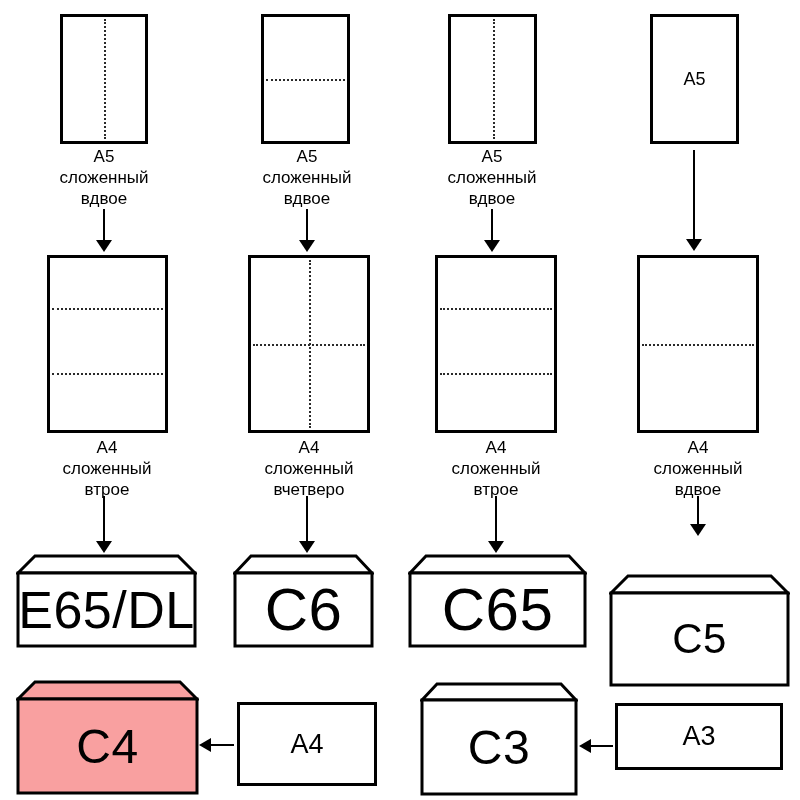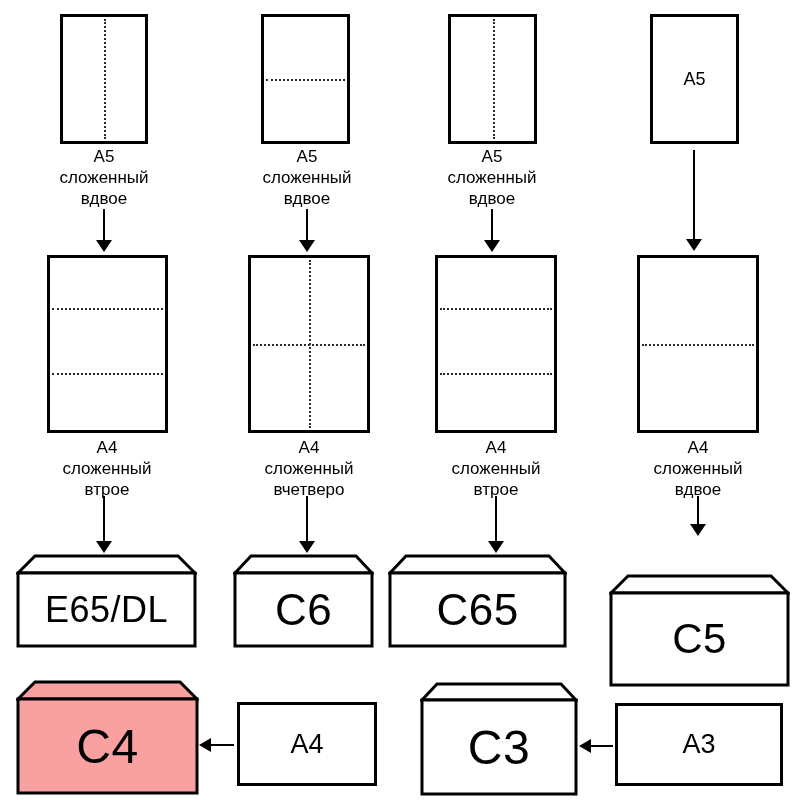--- a/index.html
+++ b/index.html
@@ -51,21 +51,21 @@
     position:absolute; left:0; top:50%; transform:translateY(-50%);
     width:0; height:0;
     border-top:7px solid transparent; border-bottom:7px solid transparent;
     border-right:12px solid #000;
   }
   .envelope { position:absolute; }
   .envelope svg { position:absolute; left:0; top:0; }
   .env-label {
     position:absolute; left:0; right:0; display:flex;
     align-items:center; justify-content:center;
-    font-size:44px; letter-spacing:0.5px;
+    font-size:60px; letter-spacing:0.5px;
   }
   .env-label.big { font-size:48px; }
   .flat-rect {
     position:absolute; box-sizing:border-box; background:#fff; border:3px solid #000;
     display:flex; align-items:center; justify-content:center; font-size:27px;
   }
 </style>
 </head>
 <body>
 
@@ -88,21 +88,21 @@
 втрое</div>
 <div class="arrow-down" style="left:96px; top:496px; height:57px;">
   <div class="shaft"></div>
     <div class="head"></div>
 </div>
 <div class="envelope" style="left:16px; top:554px; width:181px; height:94px;">
   <svg width="181" height="94" viewBox="0 0 181 94">
     <polygon points="2,19 19,2 162,2 179,19" fill="#ffffff" stroke="#000" stroke-width="3"></polygon>
     <rect x="2" y="19" width="177" height="73" fill="#ffffff" stroke="#000" stroke-width="3"></rect>
   </svg>
-  <div class="env-label" style="top:19px; height:73px; font-size:36px;">E65/DL</div>
+  <div class="env-label" style="top:19px; height:73px; font-size:52px;">E65/DL</div>
 </div>
 
 <div class="sheet" style="left:261px; top:14px; width:89px; height:130px;">
   <div class="fold-h center"></div>
 </div>
 <div class="fold-label" style="left:237px; top:146px; width:140px;">А5
 сложенный
 вдвое</div>
 <div class="arrow-down" style="left:299px; top:209px; height:43px;">
   <div class="shaft"></div>
@@ -141,21 +141,21 @@
   <div class="fold-h third1"></div>
   <div class="fold-h third2"></div>
 </div>
 <div class="fold-label" style="left:426px; top:437px; width:140px;">А4
 сложенный
 втрое</div>
 <div class="arrow-down" style="left:488px; top:496px; height:57px;">
   <div class="shaft"></div>
     <div class="head"></div>
 </div>
-<div class="envelope" style="left:388px; top:554px; width:179px; height:94px;">
+<div class="envelope" style="left:408px; top:554px; width:179px; height:94px;">
   <svg width="179" height="94" viewBox="0 0 179 94">
     <polygon points="2,19 18,2 161,2 177,19" fill="#ffffff" stroke="#000" stroke-width="3"></polygon>
     <rect x="2" y="19" width="175" height="73" fill="#ffffff" stroke="#000" stroke-width="3"></rect>
   </svg>
   <div class="env-label" style="top:19px; height:73px;">C65</div>
 </div>
 
 <div class="sheet" style="left:650px; top:14px; width:89px; height:130px;">
   <div class="sheet-inner-label">А5</div>
 </div>
@@ -198,13 +198,13 @@
   <svg width="158" height="114" viewBox="0 0 158 114">
     <polygon points="2,18 17,2 141,2 156,18" fill="#ffffff" stroke="#000" stroke-width="3"></polygon>
     <rect x="2" y="18" width="154" height="94" fill="#ffffff" stroke="#000" stroke-width="3"></rect>
   </svg>
   <div class="env-label big" style="top:18px; height:94px;">C3</div>
 </div>
 <div class="arrow-left" style="left:579px; top:738px; width:34px;">
   <div class="shaft"></div>
     <div class="head"></div>
 </div>
-<div class="flat-rect" style="left:615px; top:703px; width:168px; height:83px;">А3</div>
+<div class="flat-rect" style="left:615px; top:703px; width:168px; height:67px;">А3</div>
 
 </body></html>

